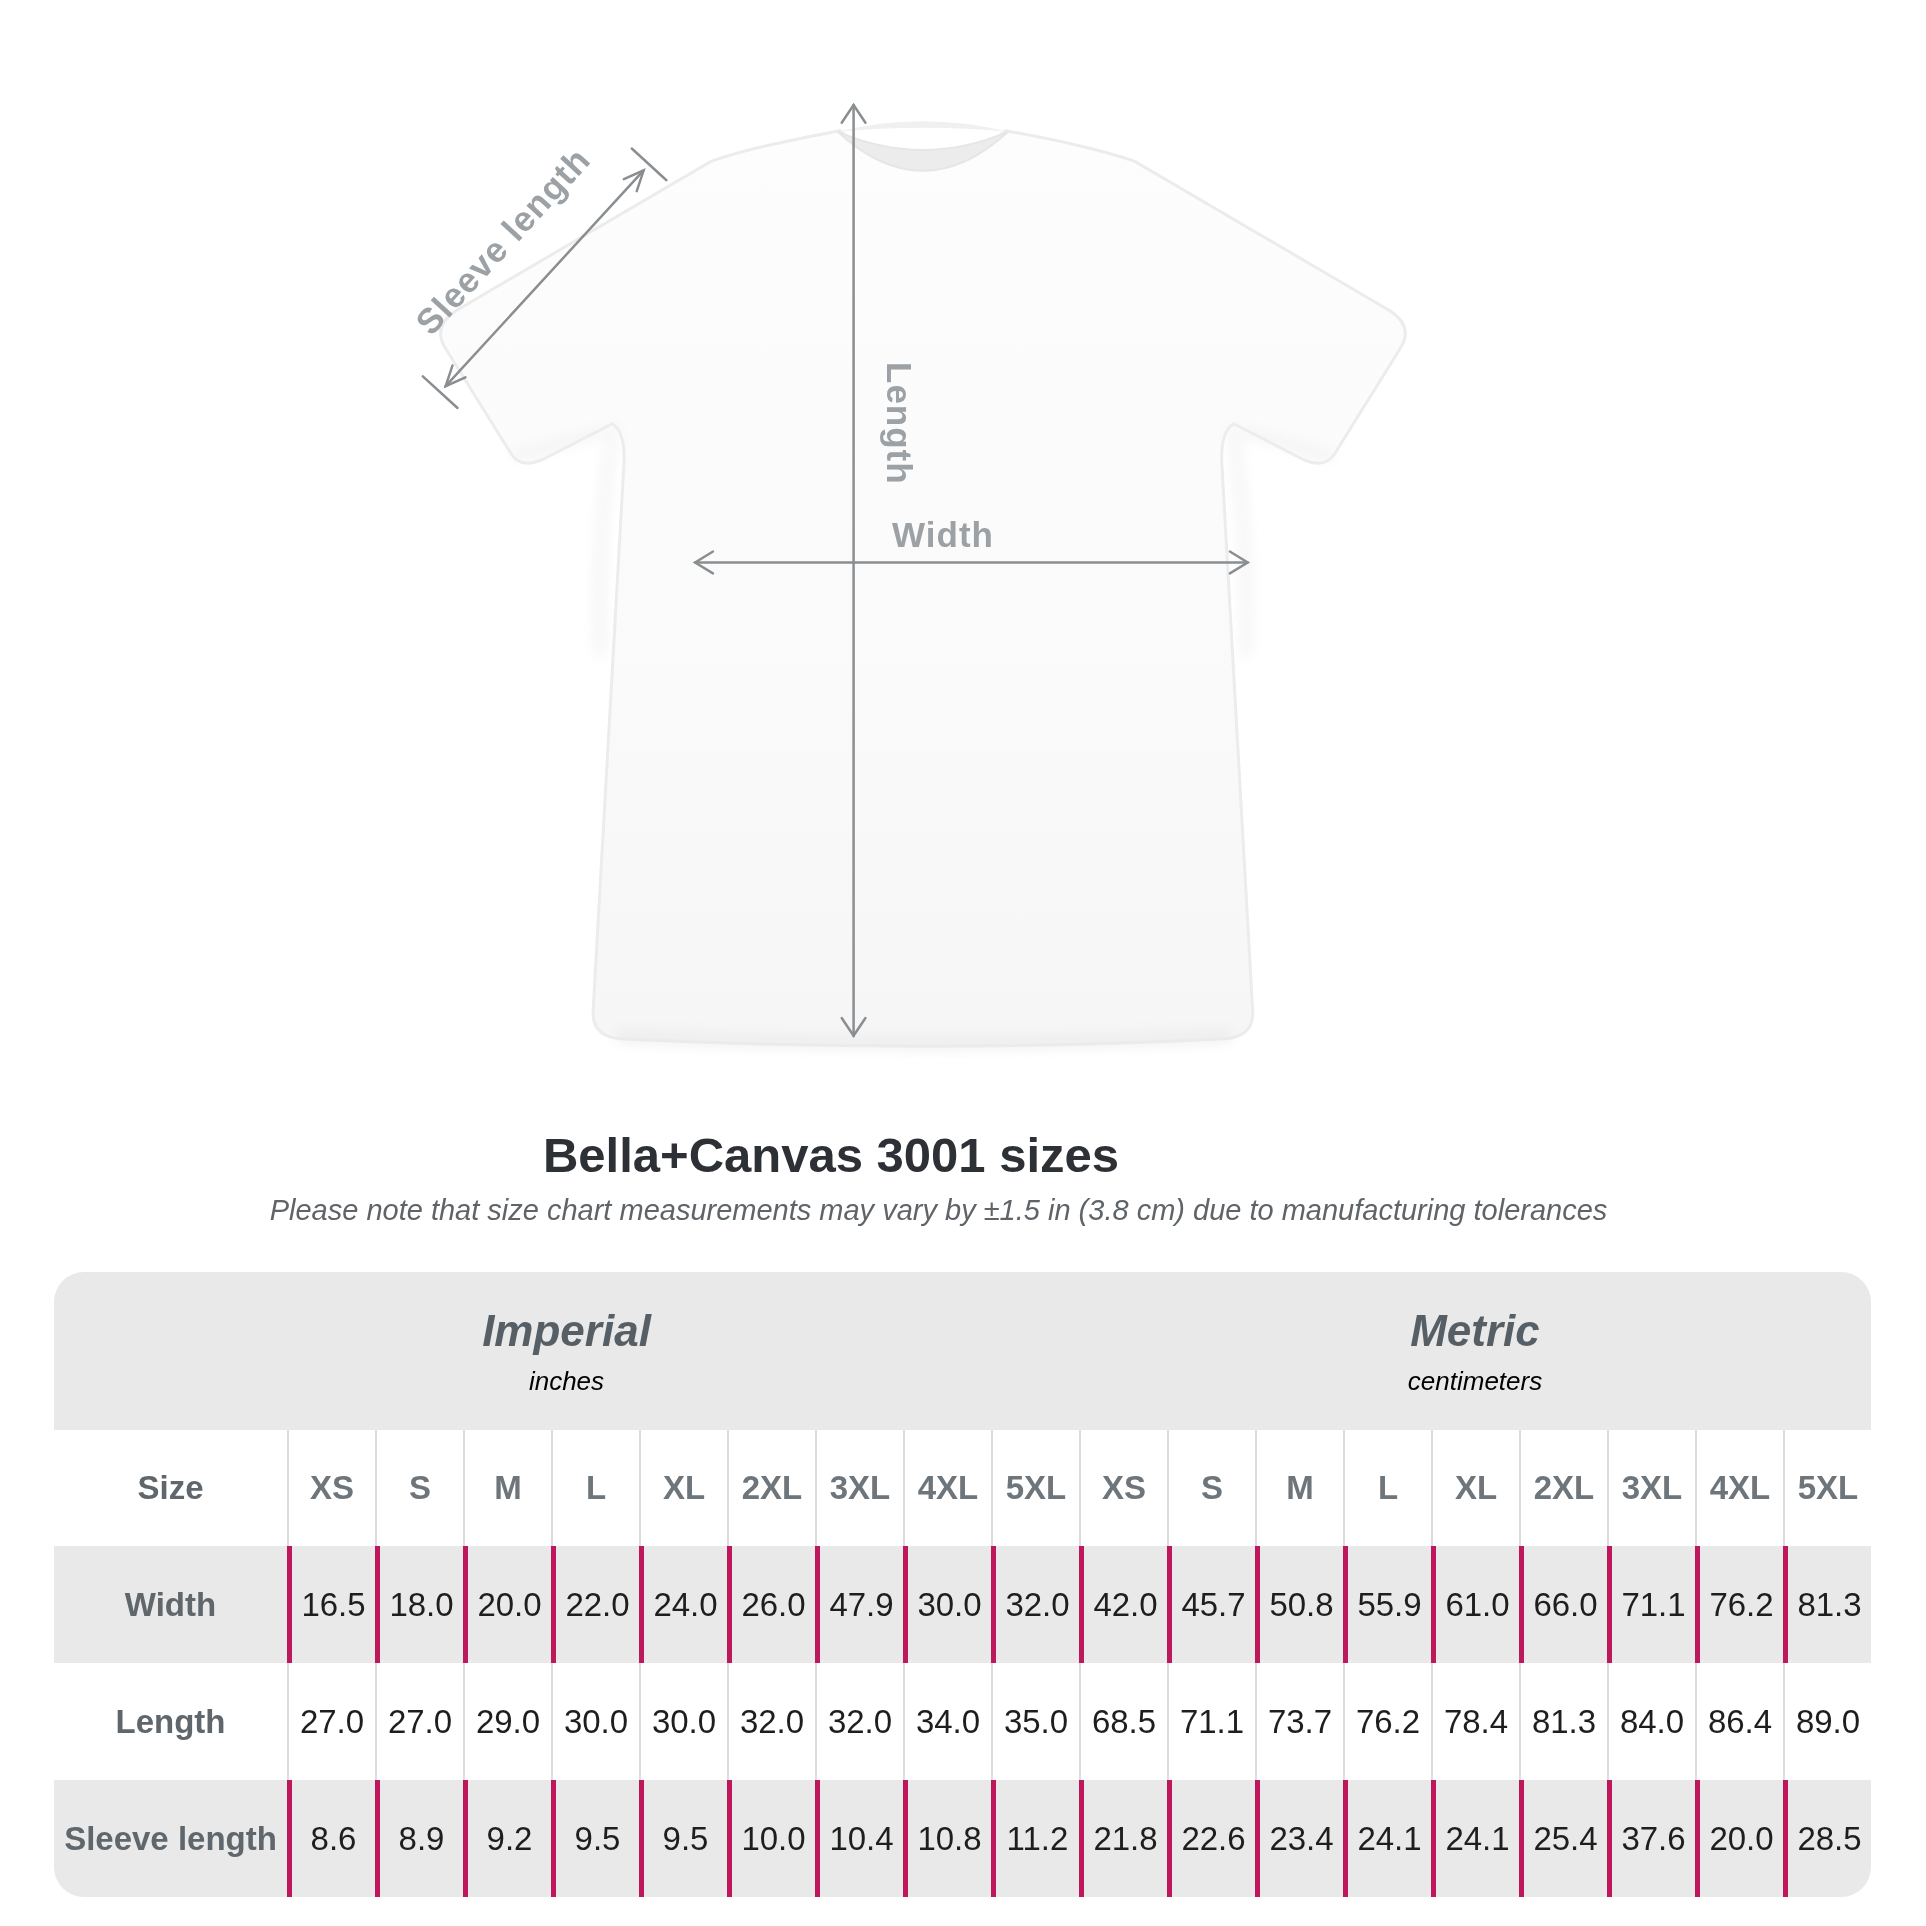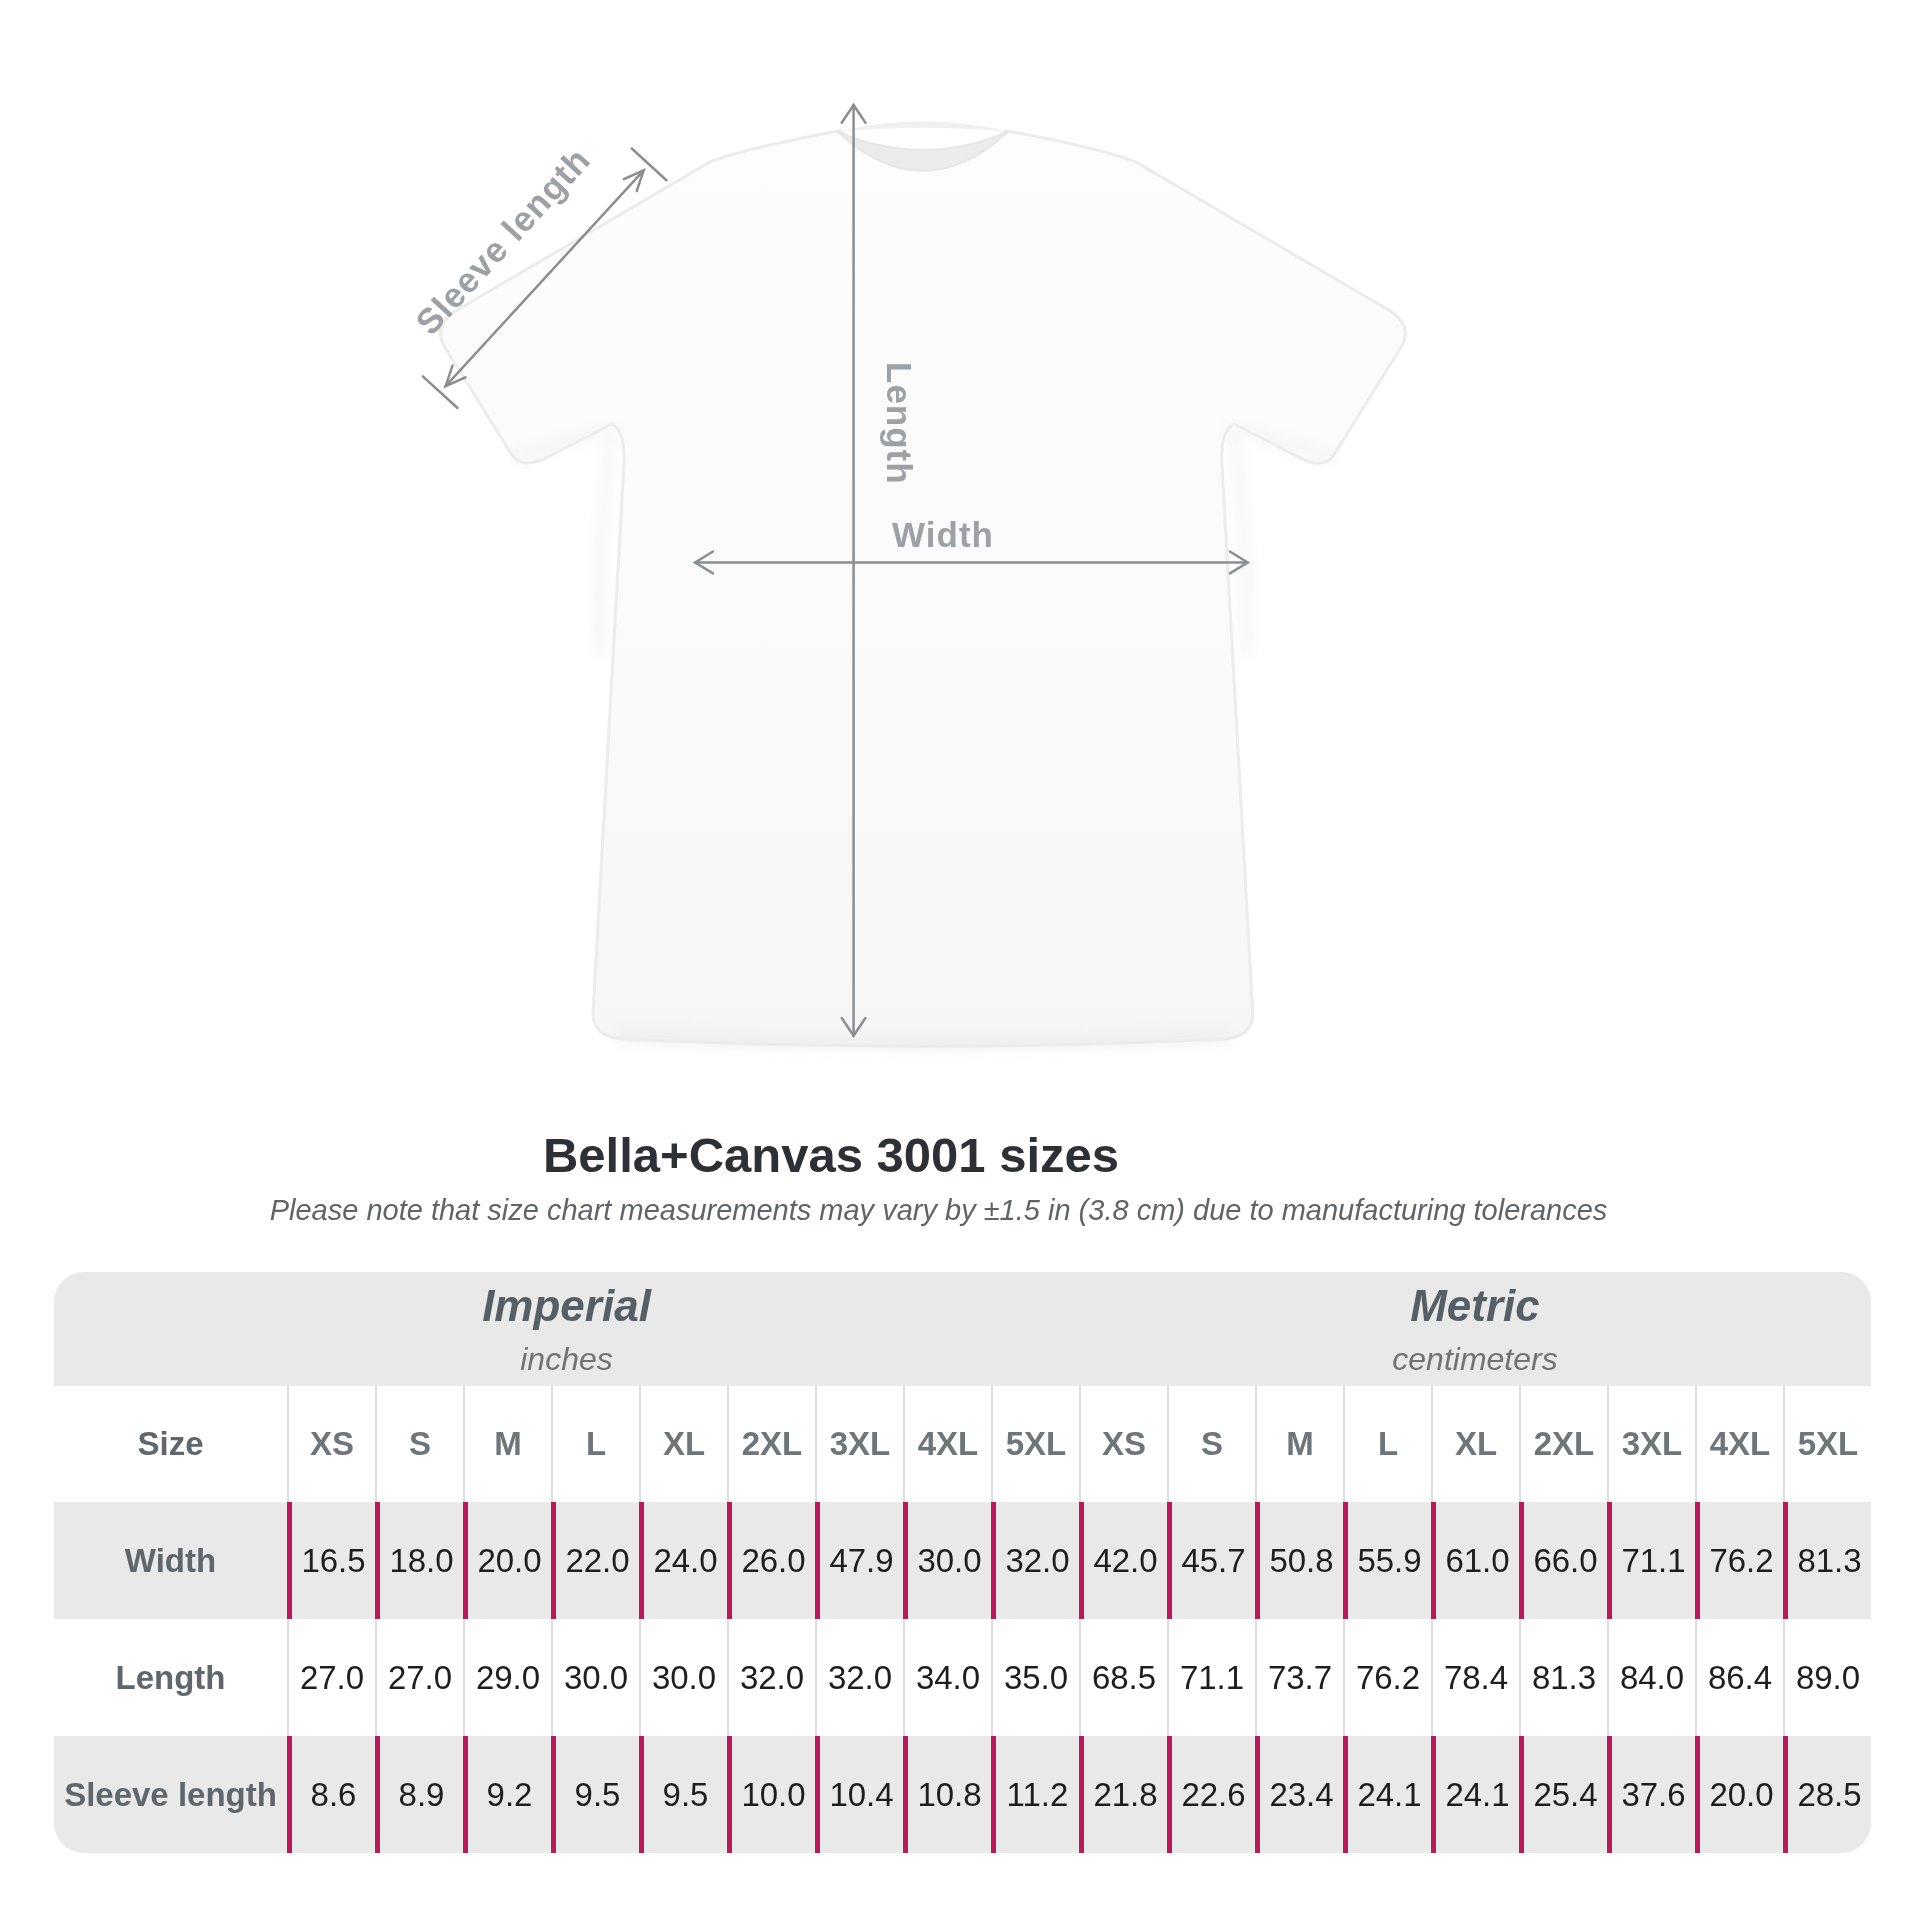--- a/index.html
+++ b/index.html
@@ -17,26 +17,26 @@
 
   
   .page-title{position:absolute;left:0;top:1127px;width:1662px;text-align:center;
               font-size:49px;font-weight:bold;color:#2d3135;}
   .page-subtitle{position:absolute;left:0;top:1194px;width:1877px;text-align:center;
                  font-size:29px;font-style:italic;color:#5f6468;}
 
   
   .size-table{position:absolute;left:54px;top:1272px;width:1817px;}
   .trow{display:grid;grid-template-columns:233px repeat(18,1fr);}
-  .band{height:114px;background:#e9e9e9;border-radius:30px 30px 0 0;}
+  .band{height:158px;background:#e9e9e9;border-radius:30px 30px 0 0;}
   .band .group{display:flex;flex-direction:column;align-items:center;justify-content:center;gap:10px;}
   .group-imperial{grid-column:1/11;}
   .group-metric{grid-column:11/20;}
   .group .g-label{font-size:44px;font-weight:bold;font-style:italic;color:#565f65;}
-  .group .g-sub{font-size:32px;font-style:italic;color:#737373;}
+  .group .g-sub{font-size:26px;font-style:italic;color:#000000;}
   .header-row{height:116px;background:#ffffff;}
   .data-row{height:117px;}
   .cell{display:flex;align-items:center;justify-content:center;font-size:33px;color:#1e1e1e;}
   .header-row .cell{font-weight:bold;color:#6e757b;}
   .cell.rowlabel{font-weight:bold;color:#5f666c;}
   .header-row .cell + .cell, .row-white .cell + .cell{border-left:2px solid #dcdcdc;}
   .row-gray .cell{background:#e9e9e9;}
   .row-gray .cell + .cell{border-left:5px solid #be185d;}
   .row-white .cell{background:#ffffff;}
   .row-last .cell:first-child{border-bottom-left-radius:30px;}

